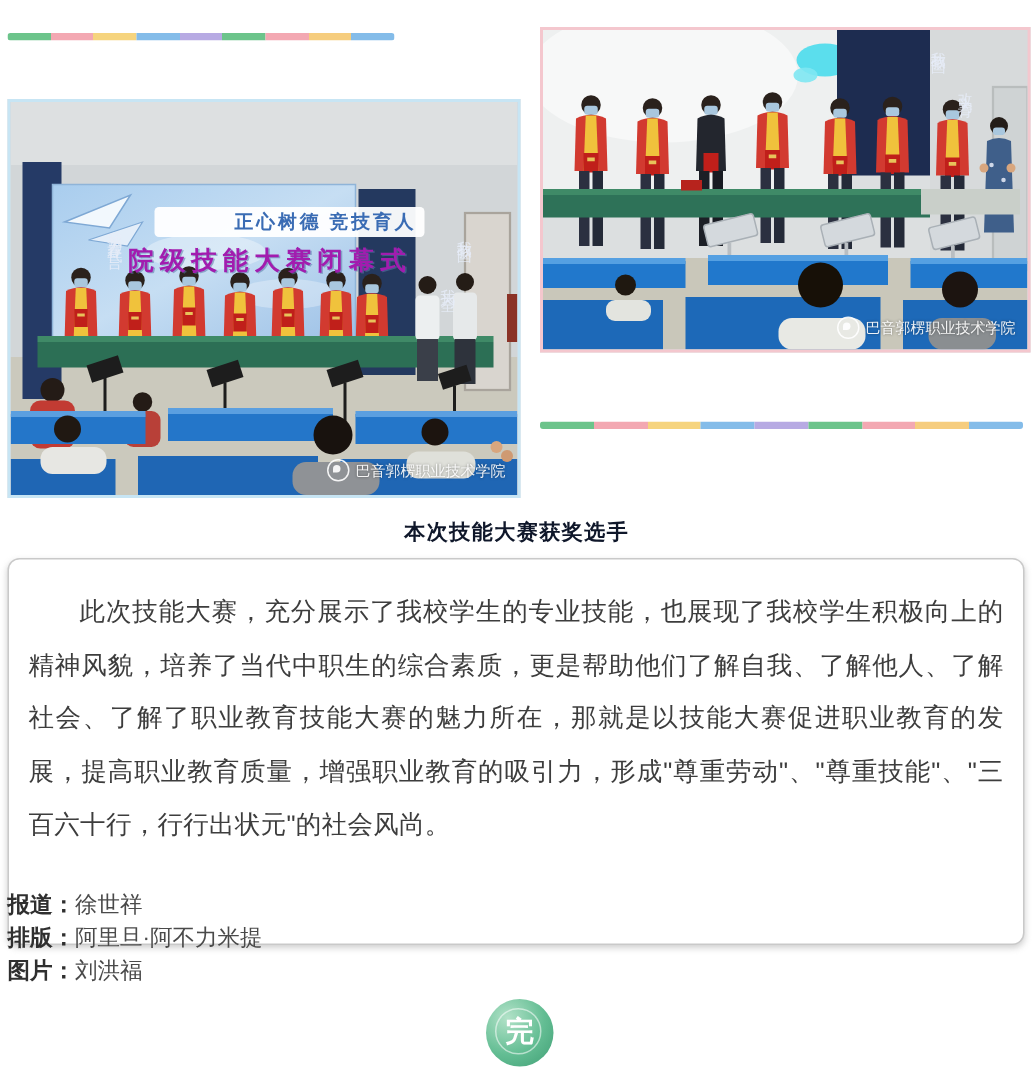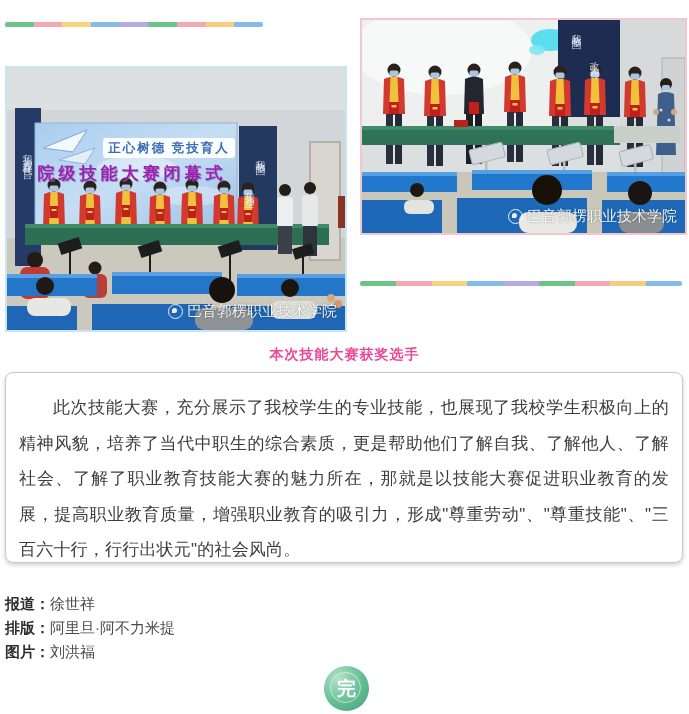--- a/index.html
+++ b/index.html
@@ -10,48 +10,48 @@
   .colorbar{position:absolute;display:flex;overflow:hidden;border-radius:2px;}
   .colorbar span{flex:1;height:100%;}
   #bar-top{left:5px;top:22px;width:258px;height:5px;}
   #bar-bottom-right{left:360px;top:281px;width:322px;height:5px;}
 
   .photo{position:absolute;box-sizing:border-box;overflow:hidden;background:#d5d8da;}
   #photo-left{left:5px;top:66px;width:342px;height:266px;border:2px solid #c7e5f4;}
   #photo-right{left:360px;top:18px;width:327px;height:217px;border:2px solid #f4c7ce;}
   .photo svg{position:absolute;left:0;top:0;display:block;}
 
-  .overlay{position:absolute;pointer-events:none;}
+  .overlay{position:absolute;pointer-events:none;padding-left:48px;}
   .vtext{writing-mode:vertical-rl;text-orientation:upright;letter-spacing:3px;
          color:rgba(230,236,248,0.85);font-size:10px;line-height:12px;}
   .screen-slogan{left:96px;top:70px;width:132px;height:20px;line-height:20px;text-align:center;
     background:rgba(255,255,255,0.95);border-radius:3px;color:#3a6cb4;font-weight:bold;
     font-size:12.5px;letter-spacing:2px;}
   .screen-title{left:26px;top:94px;width:198px;text-align:center;font-size:17px;font-weight:bold;
     color:#a21caf;letter-spacing:4px;text-shadow:1px 1px 0 rgba(90,120,170,0.55);}
   .watermark{position:absolute;display:flex;align-items:center;gap:4px;
-    color:rgba(255,255,255,0.92);font-size:15px;text-shadow:0 0 2px rgba(0,0,0,0.45);text-align:center;}
+    color:rgba(255,255,255,0.92);font-size:10px;text-shadow:0 0 2px rgba(0,0,0,0.45);text-align:center;}
   #photo-left .watermark{right:8px;bottom:9px;}
   #photo-right .watermark{right:8px;bottom:7px;}
   .wm-logo{width:13px;height:13px;border:1px solid rgba(255,255,255,0.9);border-radius:50%;
     position:relative;flex:0 0 auto;}
   .wm-logo::after{content:"";position:absolute;left:3px;top:3px;width:5px;height:5px;
     background:rgba(255,255,255,0.9);border-radius:50% 50% 50% 0;}
 
   #caption{position:absolute;left:0;top:346px;width:689px;text-align:center;
-    font-size:14px;font-weight:bold;color:#ec4899;letter-spacing:1px;}
-
-  #article-box{position:absolute;left:5px;top:372px;width:678px;height:191px;box-sizing:border-box;
+    font-size:14px;font-weight:bold;color:#0f172a;letter-spacing:1px;}
+
+  #article-box{position:absolute;left:5px;top:372px;width:678px;height:258px;box-sizing:border-box;
     border:1px solid #c9c9c9;border-radius:8px;background:#ffffff;
     box-shadow:0 2px 4px rgba(150,150,150,0.45);}
   #article-box p{margin:0;padding:17px 13px 0 13px;text-indent:2em;text-align:justify;
     font-size:17px;line-height:35.5px;color:#3d3d3d;letter-spacing:0.2px;}
 
   #credits{position:absolute;left:5px;top:593px;font-size:15px;line-height:22px;color:#4a4a4a;}
-  #credits .lbl{font-weight:bold;color:#2f2f2f;font-family:Liberation Mono, monospace;}
+  #credits .lbl{font-weight:bold;color:#2f2f2f;}
 
   #end-badge{position:absolute;left:324px;top:666px;width:45px;height:45px;border-radius:50%;
     background:radial-gradient(circle at 32% 28%, #b2e2c8, #63bd93 55%, #3f9e74);
     display:flex;align-items:center;justify-content:center;}
   #end-badge .ring{position:absolute;left:6px;top:6px;width:31px;height:31px;border-radius:50%;
     border:1px solid rgba(255,255,255,0.55);box-sizing:border-box;}
   #end-badge .char{color:#ffffff;font-size:19px;font-weight:bold;line-height:1;}
 </style>
 </head>
 <body>

